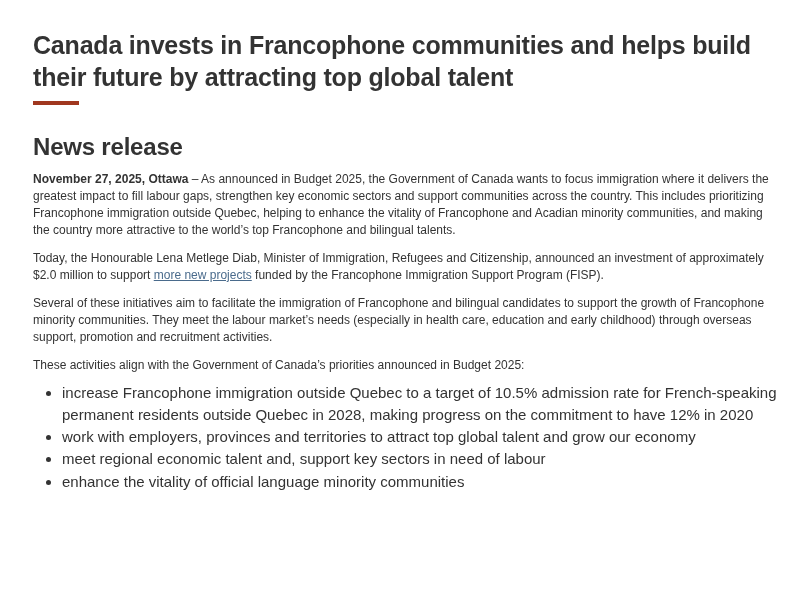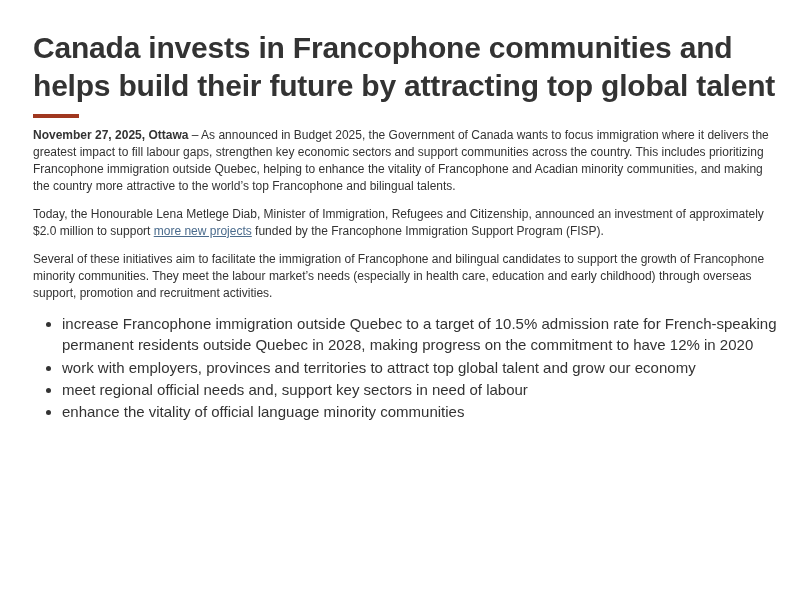--- a/index.html
+++ b/index.html
@@ -21,21 +21,21 @@
     background: #ffffff;
     overflow: hidden;
   }
   .content {
     box-sizing: border-box;
     padding: 29px 16px 0 33px;
     max-width: 794px;
   }
   h1.page-title {
     margin: 0;
-    font-size: 30px;
+    font-size: 25px;
     line-height: 1.28;
     font-weight: 700;
     letter-spacing: -0.2px;
     color: var(--heading-text, #333333);
     max-width: 745px;
   }
   .accent-bar {
     width: 46px;
     height: 4px;
     background: var(--accent-bar, #A0371F);
@@ -90,33 +90,35 @@
 <body>
 
 <div class="page">
   <div class="content">
 
     <h1 class="page-title">Canada invests in Francophone communities and helps build their future by attracting top global talent</h1>
 
     <div class="accent-bar"></div>
 
 
+    <h2 class="section-heading">News release</h2>
 
     <p class="body-para">
       <strong>November 27, 2025, Ottawa</strong><span> – As announced in Budget 2025, the Government of Canada wants to focus immigration where it delivers the greatest impact to fill labour gaps, strengthen key economic sectors and support communities across the country. This includes prioritizing Francophone immigration outside Quebec, helping to enhance the vitality of Francophone and Acadian minority communities, and making the country more attractive to the world’s top Francophone and bilingual talents.</span>
     </p>
 
     <p class="body-para">
       <span>Today, the Honourable Lena Metlege Diab, Minister of Immigration, Refugees and Citizenship, announced an investment of approximately $2.0 million to support </span><a href="#" class="text-link">more new projects</a><span> funded by the Francophone Immigration Support Program (FISP).</span>
     </p>
 
     <p class="body-para">Several of these initiatives aim to facilitate the immigration of Francophone and bilingual candidates to support the growth of Francophone minority communities. They meet the labour market’s needs (especially in health care, education and early childhood) through overseas support, promotion and recruitment activities.</p>
 
+    <p class="body-para intro-para">These activities align with the Government of Canada’s priorities announced in Budget 2025:</p>
 
     <ul class="priorities">
       <li>increase Francophone immigration outside Quebec to a target of 10.5% admission rate for French-speaking permanent residents outside Quebec in 2028, making progress on the commitment to have 12% in 2020</li>
       <li>work with employers, provinces and territories to attract top global talent and grow our economy</li>
-      <li>meet regional official needs and, support key sectors in need of labour</li>
+      <li>meet regional economic talent and, support key sectors in need of labour</li>
       <li>enhance the vitality of official language minority communities</li>
     </ul>
 
   </div>
 </div>
 
 </body></html>

